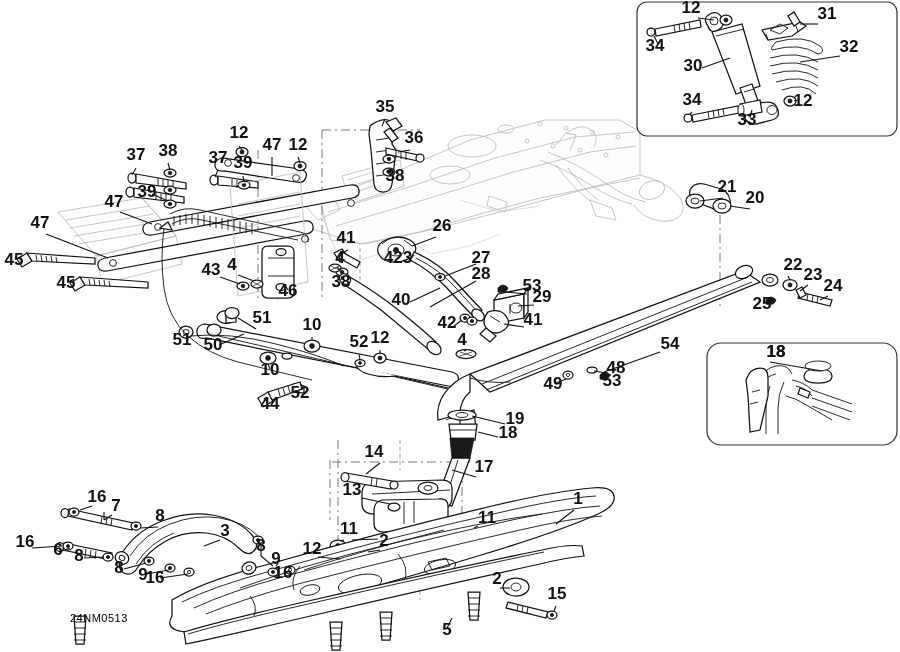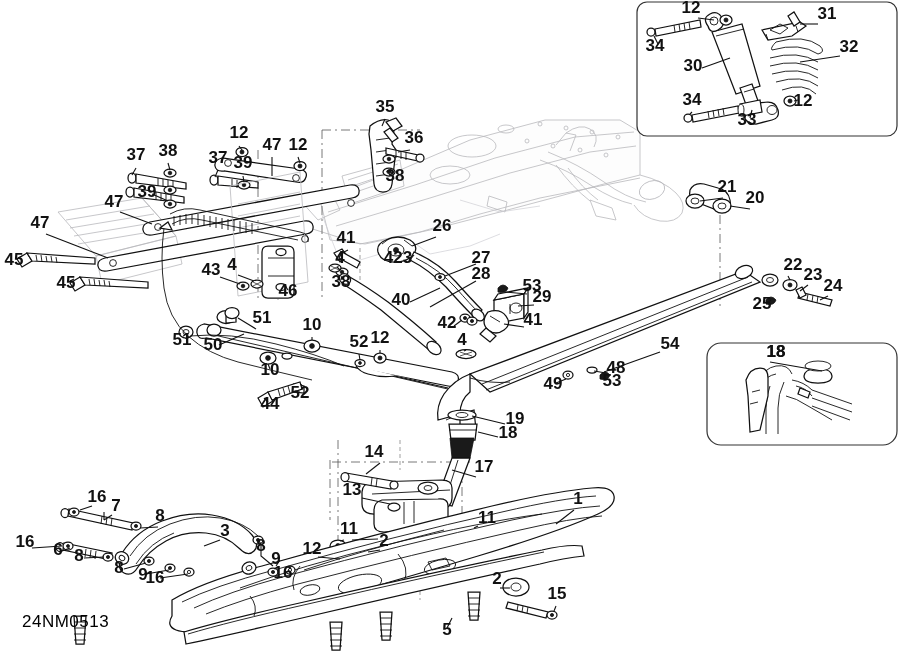--- a/index.html
+++ b/index.html
@@ -7,21 +7,21 @@
   body{
     width:900px;height:652px;
     background:#ffffff;
     font-family:"Liberation Sans",sans-serif;
     overflow:hidden;
     position:relative;
   }
   #sheet{position:absolute;left:0;top:0;width:900px;height:652px;}
   #sheet svg{position:absolute;left:0;top:0;}
   .cl{font-family:"Liberation Sans",sans-serif;font-size:17px;font-weight:bold;fill:#111;}
-  .pn{font-family:"Liberation Sans",sans-serif;font-size:17px;fill:#333;letter-spacing:0.5px;}
+  .pn{font-family:"Liberation Sans",sans-serif;font-size:11px;fill:#333;letter-spacing:0.5px;margin-left:48px;}
   .ldr{stroke:#111;stroke-width:1.1;fill:none;}
   .ol{stroke:#111;stroke-width:1.25;fill:#fff;}
   .ol-t{stroke:#111;stroke-width:0.9;fill:#fff;}
   .ol-n{stroke:#111;stroke-width:0.9;fill:none;}
   .ghost{stroke:#b9b9bd;stroke-width:0.8;fill:none;}
   .ghost-f{stroke:#b9b9bd;stroke-width:0.8;fill:#fdfdfd;}
   .ghost2{stroke:#cfcfd4;stroke-width:0.7;fill:none;}
   .dash{stroke:#555;stroke-width:0.8;fill:none;stroke-dasharray:9 4 2 4;}
   .dash2{stroke:#777;stroke-width:0.7;fill:none;stroke-dasharray:4 3;}
   .box{stroke:#333;stroke-width:1.2;fill:#fff;}

